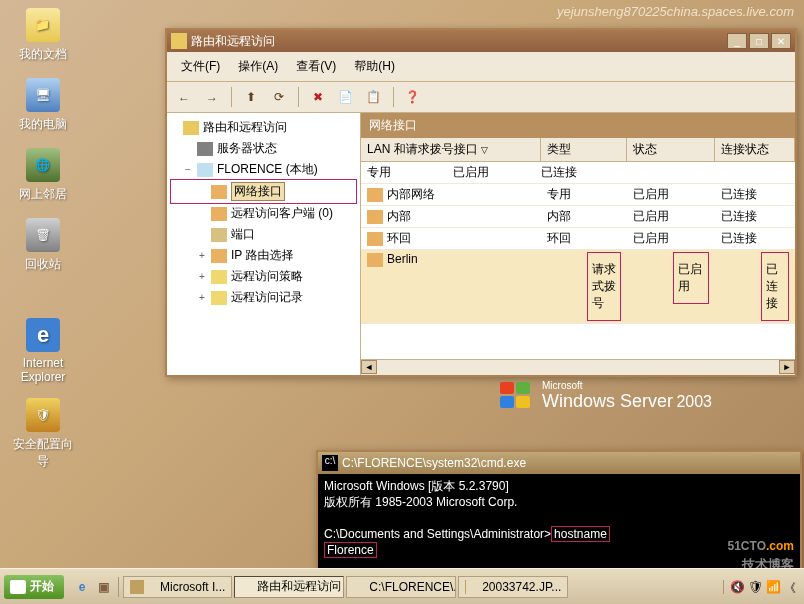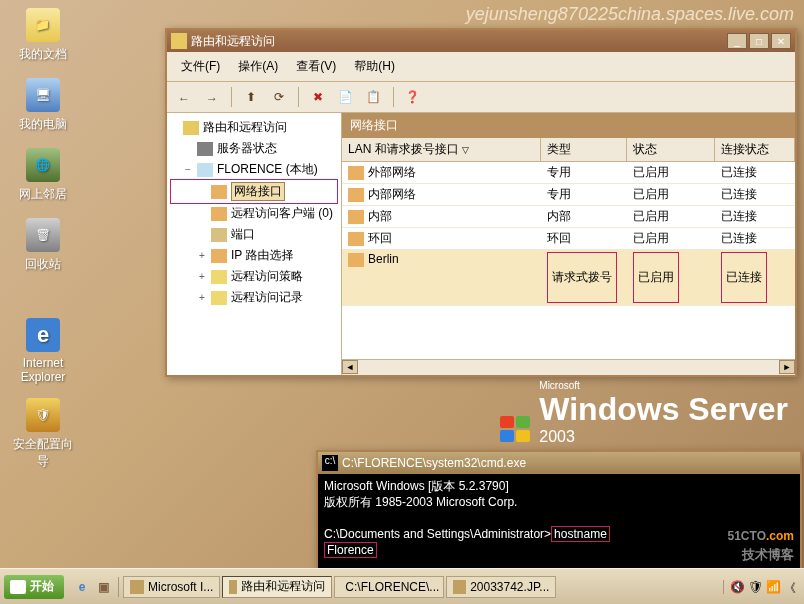--- a/index.html
+++ b/index.html
@@ -1,18 +1,18 @@
 <!DOCTYPE html>
 <html><head>
 <meta charset="utf-8">
 <style>
 * { margin:0; padding:0; box-sizing:border-box; font-family:Tahoma,"Microsoft YaHei",sans-serif; font-size:12px; }
 body { width:804px; height:604px; background:linear-gradient(135deg,#d4b896 0%,#c9a87a 40%,#a8845c 100%); position:relative; overflow:hidden; }
-.watermark { position:absolute; top:4px; right:10px; color:#f0e0c8; font-size:18px; font-style:italic; }
-.footer-wm { position:absolute; bottom:40px; right:10px; color:#888; font-size:22px; font-weight:bold; }
+.watermark { position:absolute; top:4px; right:10px; color:#f0e0c8; font-size:13px; font-style:italic; }
+.footer-wm { position:absolute; bottom:30px; right:10px; color:#888; font-size:22px; font-weight:bold; }
 .footer-wm .o { color:#f90; }
 .desktop-icon { position:absolute; width:70px; text-align:center; color:#fff; font-size:12px; text-shadow:1px 1px 2px rgba(0,0,0,.5); cursor:pointer; }
 .desktop-icon .ico { width:34px; height:34px; margin:0 auto 4px; display:flex; align-items:center; justify-content:center; border-radius:4px; }
 .ico-docs { background:linear-gradient(#f8e8a0,#e8c850); }
 .ico-computer { background:linear-gradient(#b0d0f0,#5080c0); }
 .ico-network { background:linear-gradient(#a0c080,#507030); }
 .ico-recycle { background:linear-gradient(#d0d0d0,#808080); }
 .ico-ie { background:#4080d0; color:#fff; font-size:22px; font-weight:bold; }
 .ico-security { background:linear-gradient(#f0d060,#c08020); }
 .window { position:absolute; border:2px solid #b08050; background:#f8f0e0; box-shadow:2px 2px 8px rgba(0,0,0,.3); }
@@ -34,49 +34,49 @@
 .tree-item.selected .lbl { background:#f0e0b0; border:1px solid #a08050; padding:0 2px; }
 .tree-item.hl-red { outline:1px solid #c02060; }
 .ind1 { padding-left:14px; } .ind2 { padding-left:28px; }
 .nic-root { background:#e8c860; } .nic-server { background:#808080; } .nic-local { background:#c0e0f0; }
 .nic-if { background:#e8b060; } .nic-port { background:#d8c080; } .nic-folder { background:#f0d870; }
 .right-pane { flex:1; display:flex; flex-direction:column; }
 .pane-header { background:#b89060; color:#fff; padding:4px 8px; font-size:12px; }
 .list { flex:1; background:#fff; overflow:auto; }
 .list-header { display:flex; background:#f0e8d8; border-bottom:1px solid #c8b088; }
 .list-header div { padding:3px 6px; border-right:1px solid #c8b088; font-size:12px; }
-.col1 { width:199px; } .col2 { width:86px; } .col3 { width:88px; } .col4 { width:80px; }
+.col1 { width:180px; } .col2 { width:86px; } .col3 { width:88px; } .col4 { width:80px; }
 .list-row { display:flex; border-bottom:1px solid #f0e8d8; }
 .list-row div { padding:2px 6px; font-size:12px; }
 .list-row .ric { width:16px; height:14px; background:#e8b060; display:inline-block; margin-right:4px; vertical-align:middle; }
 .list-row.sel { background:#f8e8c0; }
-.list-row .boxed { border:1px solid #c02060; padding:16px 4px; display:inline-block; }
+.list-row .boxed { border:1px solid #c02060; padding:8px 4px; display:inline-block;margin-left:40px; }
 .scrollarea { height:16px; background:#f0e8d8; border-top:1px solid #c8b088; display:flex; }
 .scrollarea .arrow { width:16px; height:14px; background:#e0d0b0; border:1px solid #a08868; font-size:9px; display:flex; align-items:center; justify-content:center; cursor:pointer; }
 .scrollarea .track { flex:1; }
 .cmd-window { background:#000; }
 .cmd-title { background:linear-gradient(#c0a878,#a08050); }
 .cmd-body { background:#000; color:#fff; font-family:"Courier New",monospace; font-size:13px; padding:4px 6px; line-height:16px; height:110px; }
 .cmd-body .hl { border:1px solid #c02060; padding:0 2px; }
 .ws-logo { position:absolute; top:380px; left:500px; color:#fff; }
 .ws-flag { display:inline-block; width:34px; height:30px; position:relative; }
 .ws-flag span { position:absolute; width:14px; height:12px; border-radius:2px; }
 .ws-flag .r { background:#e84020; top:0; left:0; }
 .ws-flag .g { background:#60b040; top:0; left:16px; }
 .ws-flag .b { background:#3080e0; top:14px; left:0; }
 .ws-flag .y { background:#f0c020; top:14px; left:16px; }
 .ws-text { font-size:10px; color:#fff; }
-.ws-main { font-size:32px; font-weight:700; }
+.ws-main { font-size:18px; font-weight:400; }
 .taskbar { position:absolute; bottom:0; left:0; right:0; height:36px; background:linear-gradient(#e8dcc0,#d0c0a0); display:flex; align-items:center; border-top:1px solid #f8f0e0; }
 .start { height:24px; padding:0 10px 0 6px; margin:0 4px; background:linear-gradient(#88c060,#509020); color:#fff; border-radius:3px; display:flex; align-items:center; gap:4px; font-weight:bold; cursor:pointer; font-size:13px; }
 .start .flag { width:16px; height:14px; background:#fff; border-radius:2px; }
 .ql { display:flex; gap:2px; padding:0 4px; border-right:1px solid #a89878; }
 .ql-item { width:20px; height:20px; cursor:pointer; display:flex; align-items:center; justify-content:center; }
 .tasks { display:flex; gap:2px; flex:1; padding:0 4px; }
-.task { height:22px; padding:0 6px; background:#e8dcc0; border:1px solid #b0a080; display:flex; align-items:center; gap:4px; font-size:11px; cursor:pointer; max-width:110px; overflow:hidden; white-space:nowrap; }
+.task { height:22px; padding:0 6px; background:#e8dcc0; border:1px solid #b0a080; display:flex; align-items:center; gap:16px; font-size:11px; cursor:pointer; max-width:110px; overflow:hidden; white-space:nowrap; }
 .task.active { background:#f0e8d0; border:1px inset #a89070; }
 .task .tic { width:14px; height:14px; background:#c0a060; }
 .tray { display:flex; align-items:center; gap:4px; padding:0 6px; border-left:1px solid #a89878; font-size:11px; }
 .tray-ic { width:14px; height:14px; }
 </style>
 </head>
 <body>
 
 <div class="watermark">yejunsheng870225china.spaces.live.com</div>
 
@@ -188,21 +188,20 @@
       <div class="pane-header">网络接口</div>
       <div class="list">
         <div class="list-header" id="list-header">
             <div class="col1">LAN 和请求拨号接口 <span style="font-size:9px">▽</span></div>
             <div class="col2">类型</div>
             <div class="col3">状态</div>
             <div class="col4">连接状态</div>
           </div>
         <div id="list-rows">
             <div class="list-row ">
-              <div class="col1"><span class="ric"></span>外部网络</div>
               <div class="col2">专用</div>
               <div class="col3">已启用</div>
               <div class="col4">已连接</div>
             </div>
             <div class="list-row ">
               <div class="col1"><span class="ric"></span>内部网络</div>
               <div class="col2">专用</div>
               <div class="col3">已启用</div>
               <div class="col4">已连接</div>
             </div>

